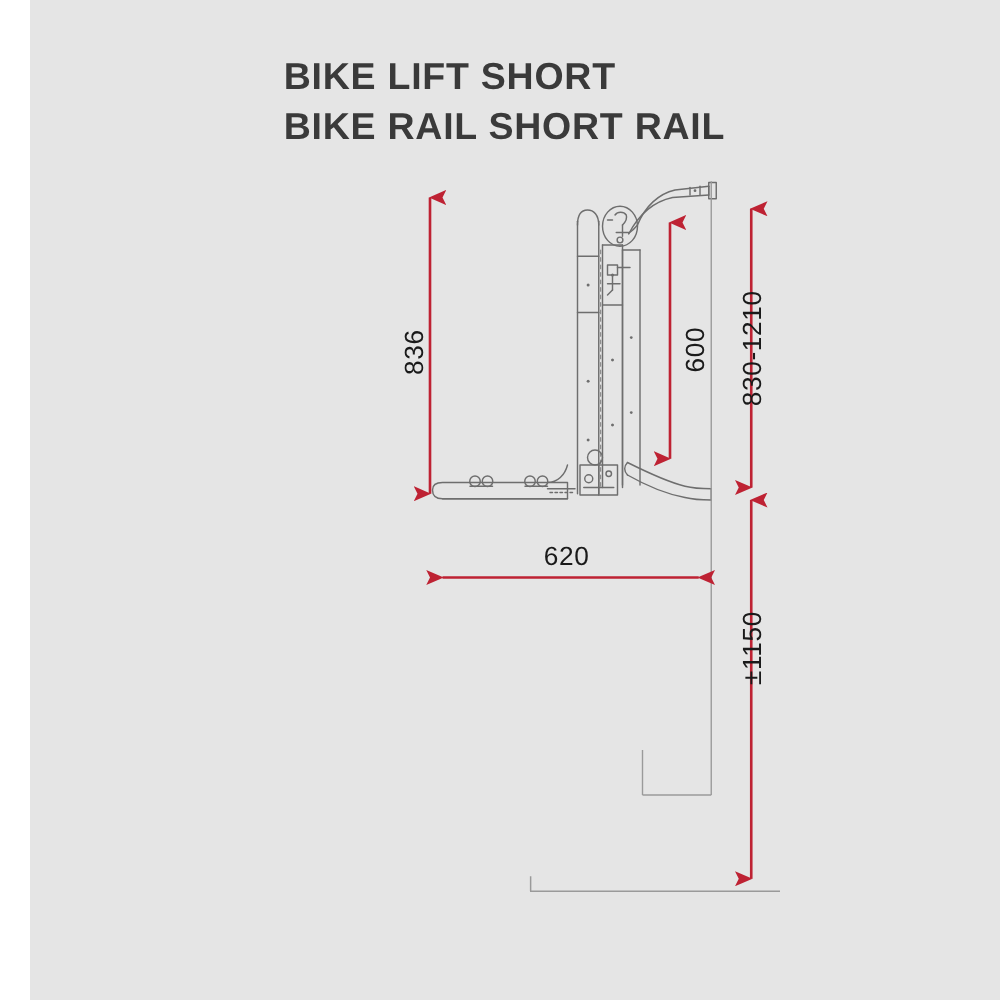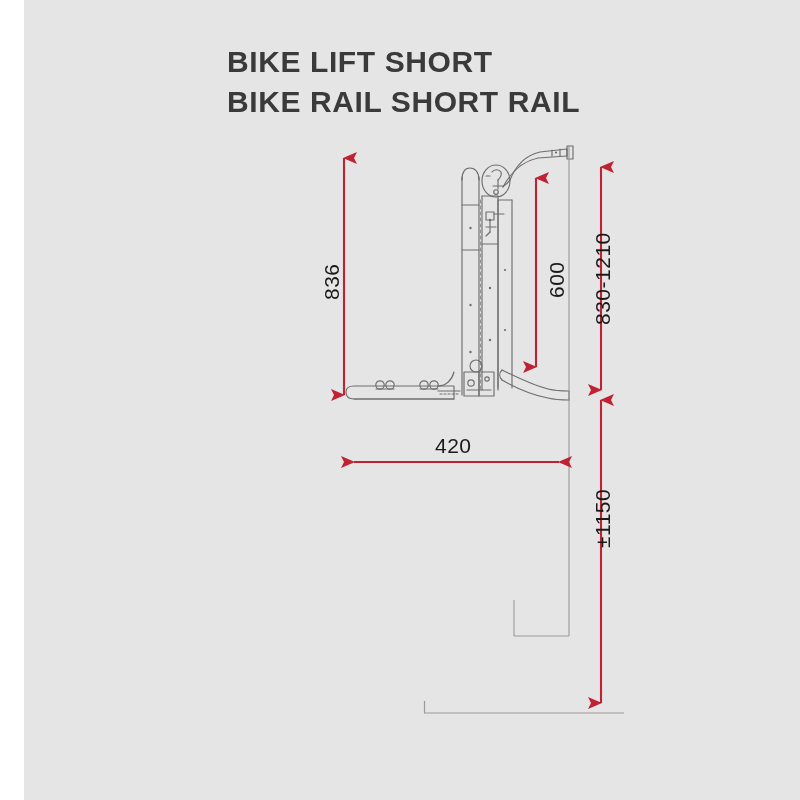--- a/index.html
+++ b/index.html
@@ -183,17 +183,17 @@
       <line x1="330" y1="462" x2="535" y2="462" marker-start="url(#arrH)" marker-end="url(#arrH)"></line>
     </g>
   </svg>
 
   <div class="dim-label vertical" style="left:296px; top:300px;">836</div>
 
   <div class="dim-label vertical" style="left:521px; top:298px;">600</div>
 
   <div class="dim-label vertical" style="left:567px; top:325px;">830-1210</div>
 
-  <div class="dim-label" style="left:411px; top:434px;">420</div>
+  <div class="dim-label" style="left:411px; top:434px;">620</div>
 
   <div class="dim-label vertical" style="left:567px; top:548px;">±1150</div>
 
 </div>
 
 </body></html>

